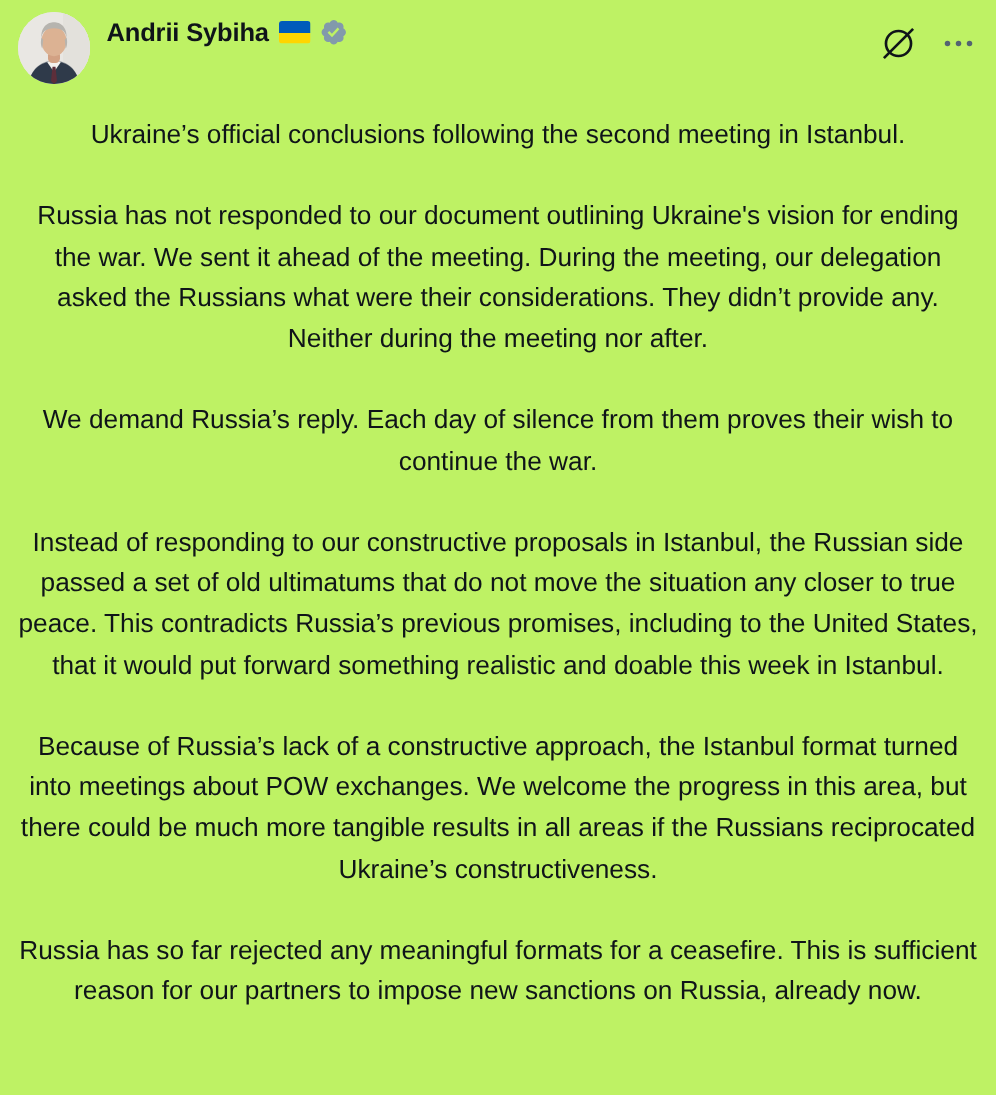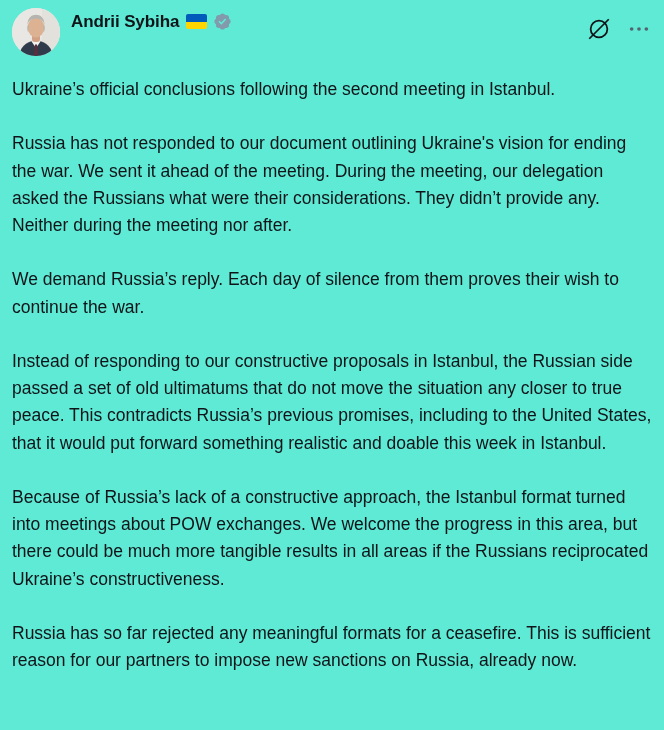--- a/index.html
+++ b/index.html
@@ -6,21 +6,21 @@
   html, body {
     width: 664px;
     height: 730px;
     background: #ffffff;
     overflow: hidden;
     font-family: "Liberation Sans", "DejaVu Sans", sans-serif;
   }
   .post {
     width: 664px;
     height: 730px;
-    background: #5eead4;
+    background: #bef264;
     padding: 8px 12px 0 12px;
   }
   .header {
     display: flex;
     align-items: flex-start;
   }
   .avatar {
     width: 48px;
     height: 48px;
     border-radius: 50%;
@@ -84,20 +84,21 @@
     background: transparent;
     padding: 0;
   }
   .body-text {
     margin-top: 20px;
     font-size: 17.5px;
     line-height: 27.2px;
     color: #0f1419;
     white-space: pre-line;
     letter-spacing: 0;
+    text-align: center;
   }
 </style>
 </head>
 <body>
 
 <div class="post">
   <div class="header">
 
     <div class="avatar">
       <svg viewBox="0 0 48 48">

